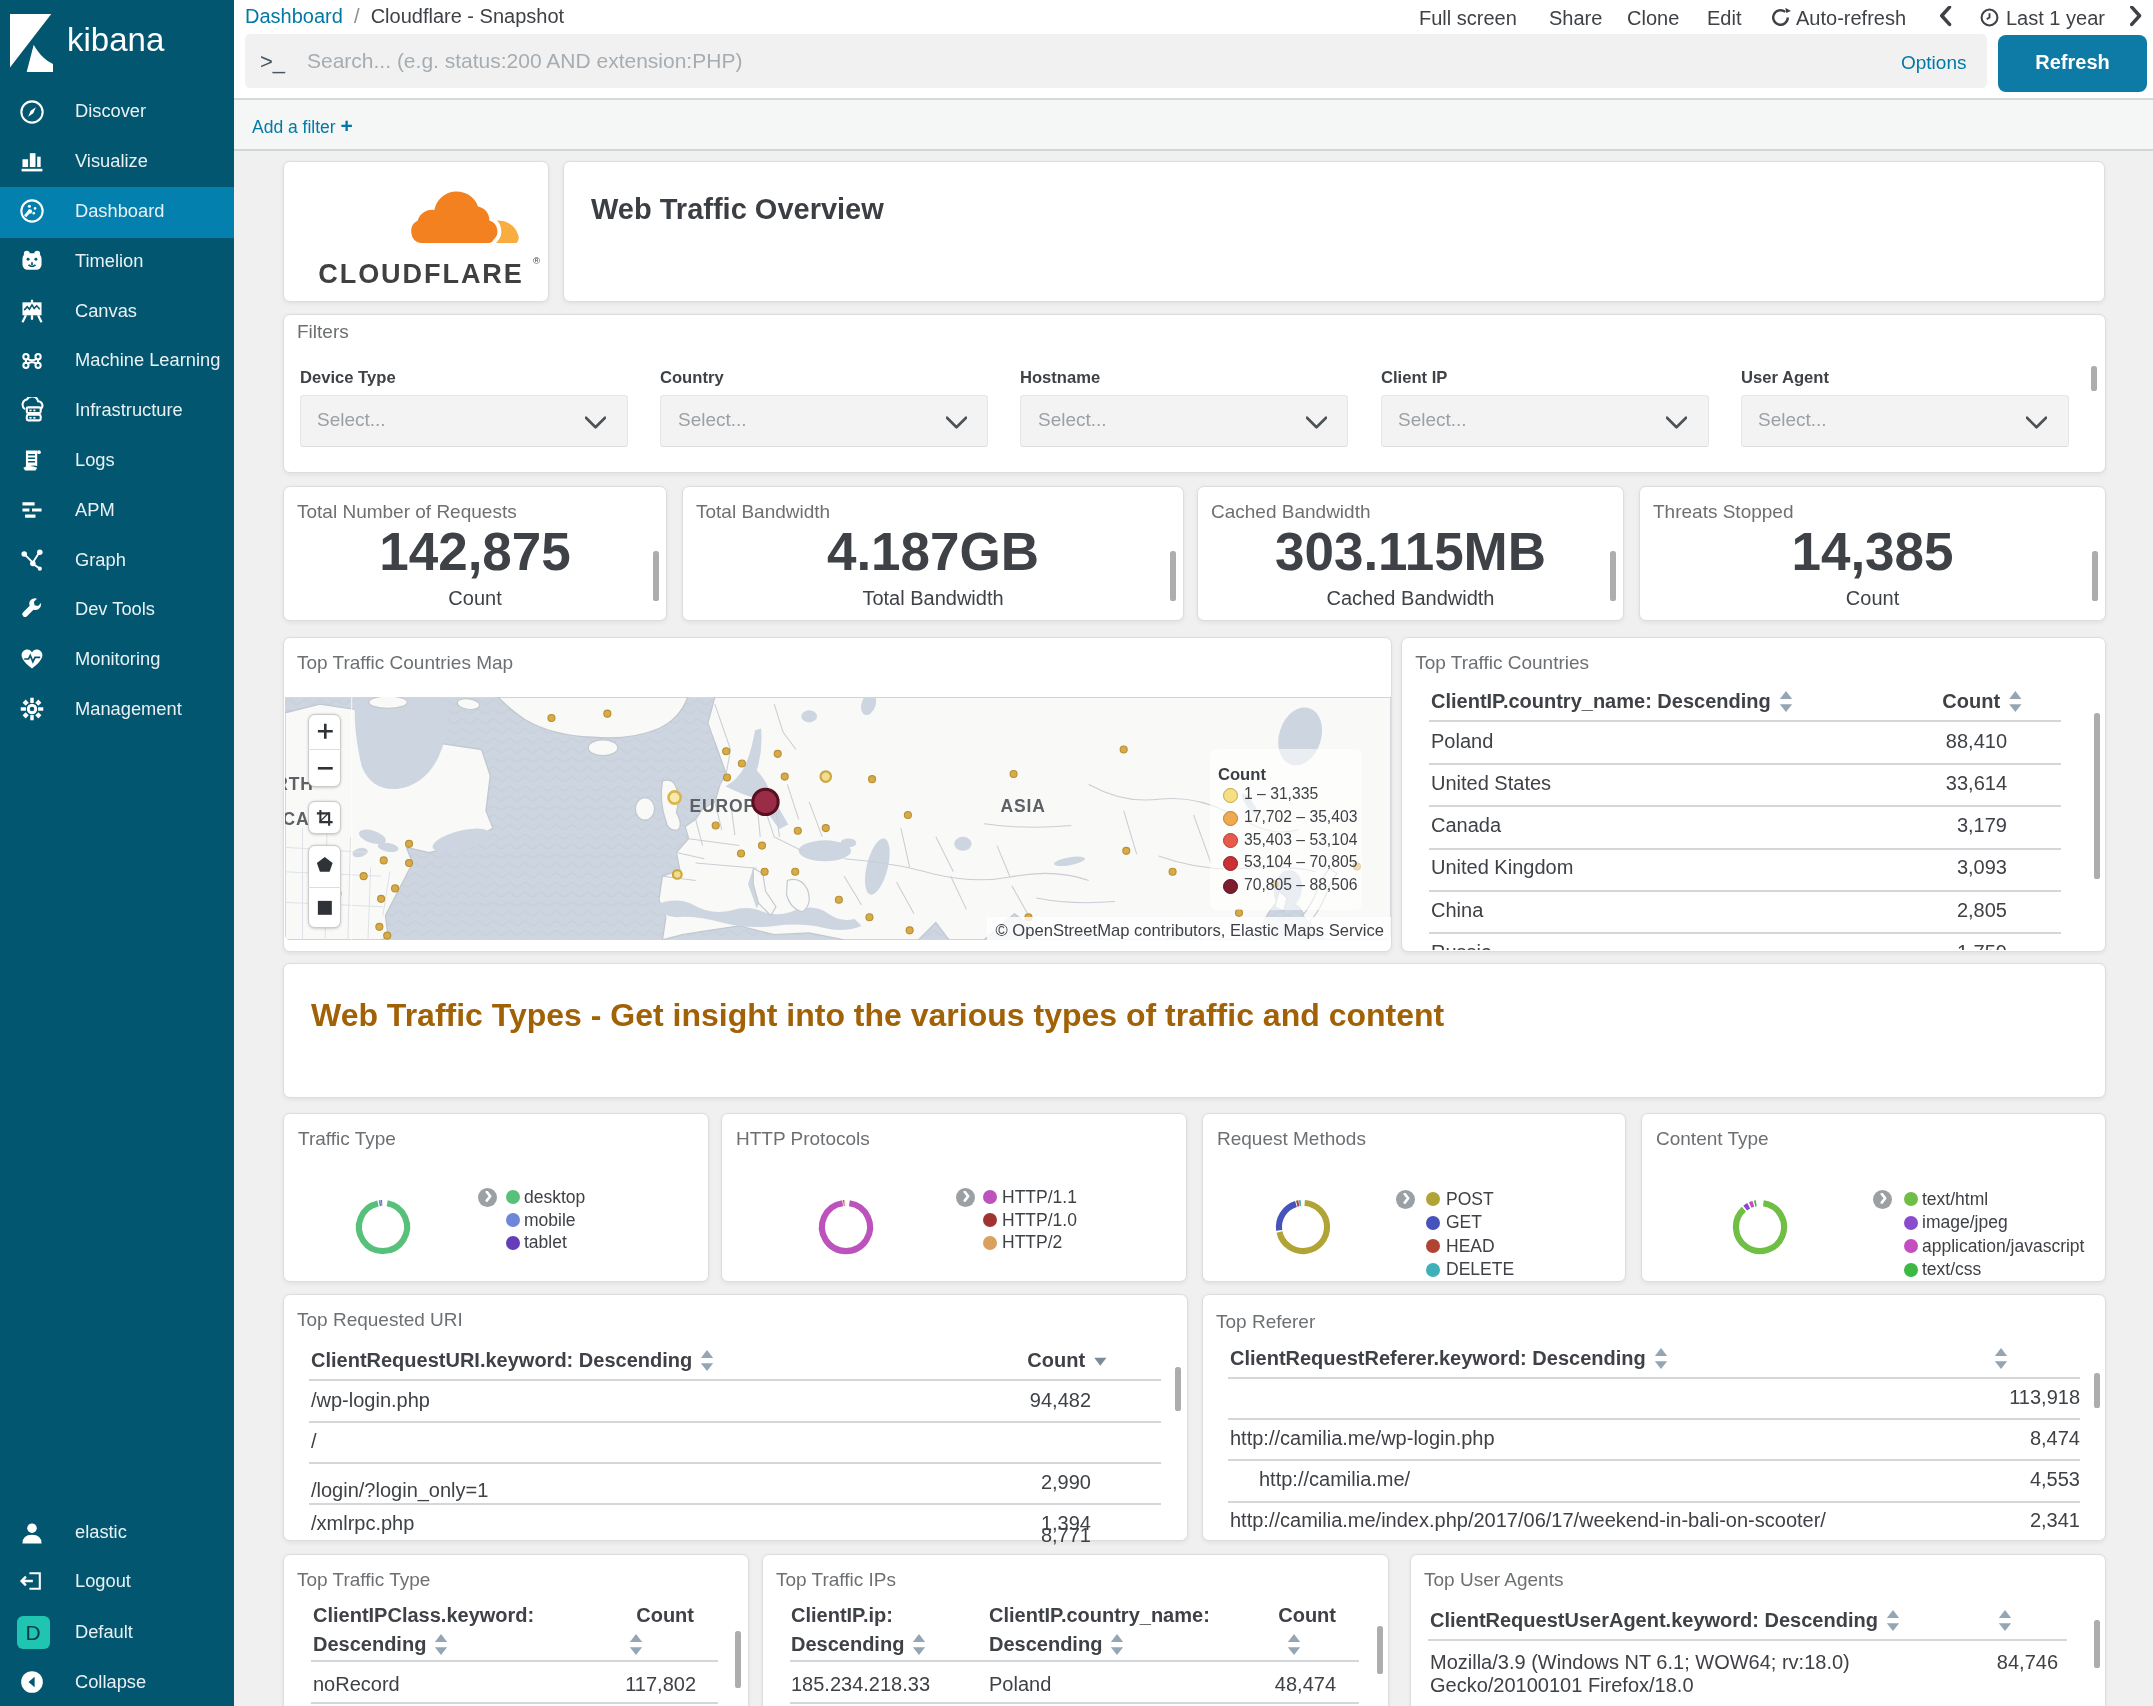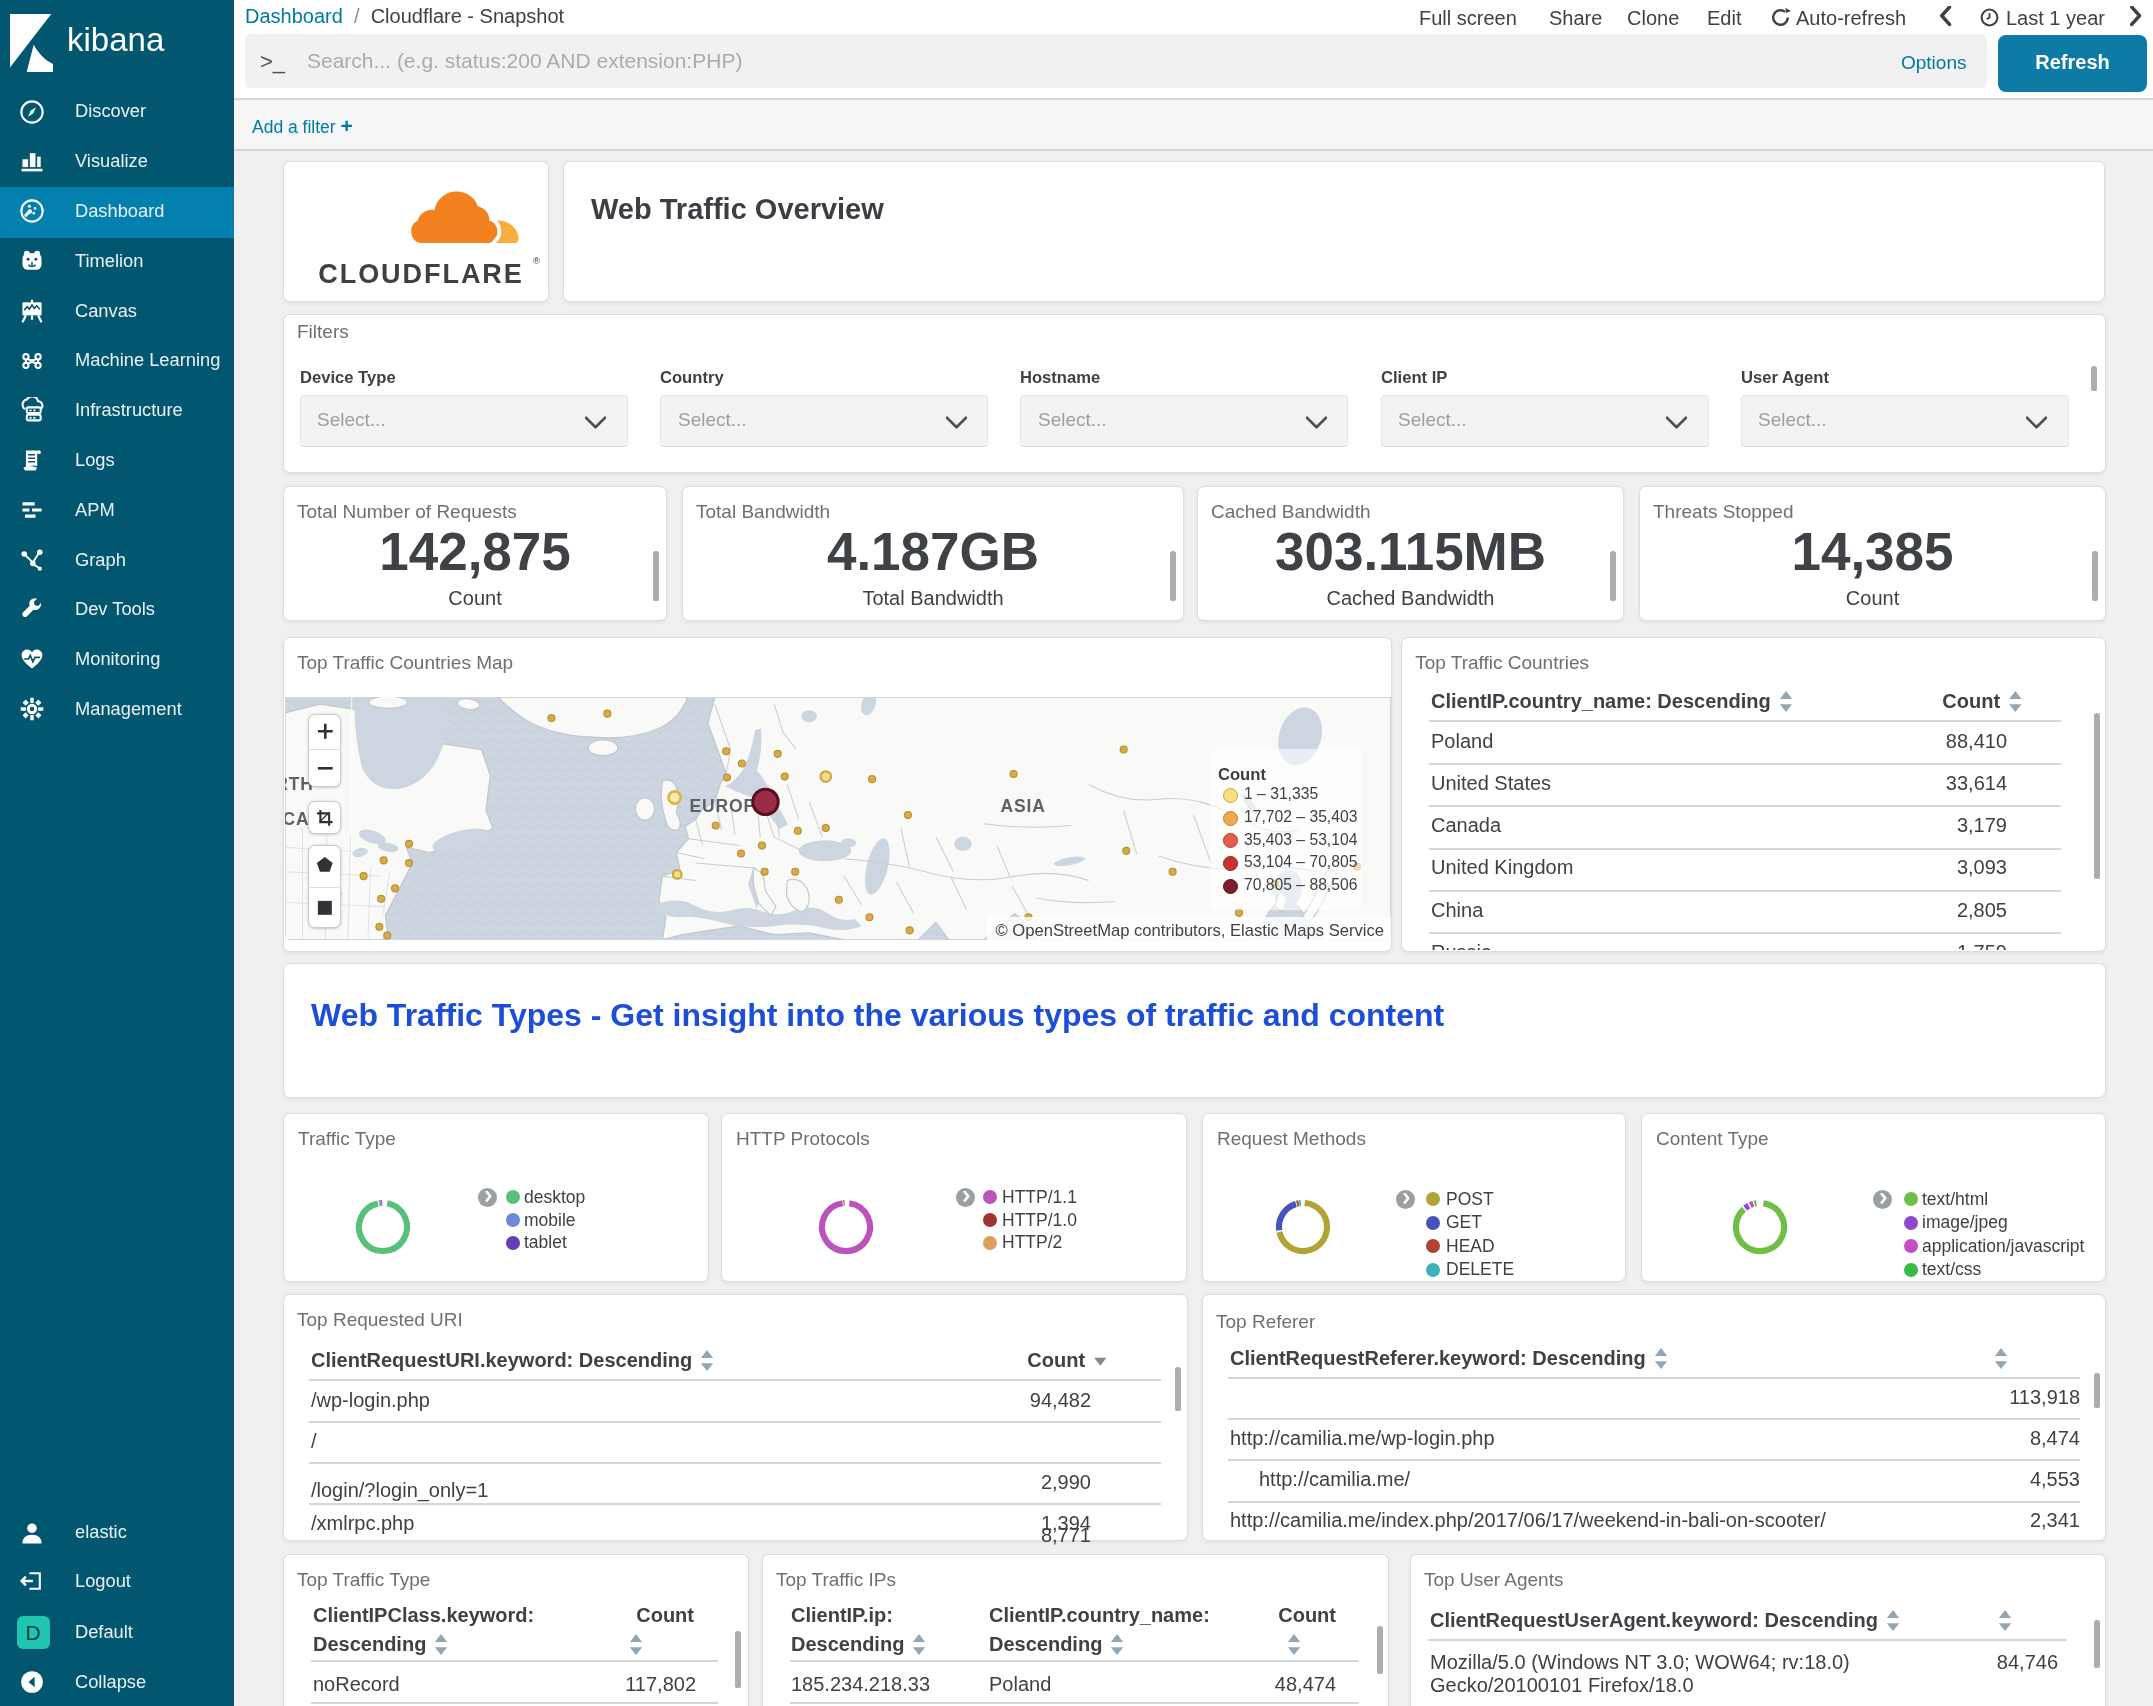--- a/index.html
+++ b/index.html
@@ -420,21 +420,21 @@
 <div class="tline" style="left:26px;top:252px;width:632px;"></div>
 <div class="trow" style="left:28px;top:261px;">China</div>
 <div class="tnum" style="left:604px;top:261px;">2,805</div>
 <div class="tline" style="left:26px;top:294px;width:632px;"></div>
 <div class="trow" style="left:28px;top:303px;">Russia</div>
 <div class="tnum" style="left:604px;top:303px;">1,759</div>
 
 <div class="sbar" style="left:691px;top:75px;height:166px;"></div>
 </div>
 <div class="panel" style="left:283px;top:963px;width:1823px;height:135px;"></div>
-<div class="abs" style="left:311px;top:997px;font-size:32px;font-weight:bold;color:#1d4ed8;">Web Traffic Types - Get insight into the various types of traffic and content</div>
+<div class="abs" style="left:311px;top:997px;font-size:32px;font-weight:bold;color:#a16207;">Web Traffic Types - Get insight into the various types of traffic and content</div>
 <div class="panel" style="left:283px;top:1113px;width:426px;height:169px;"></div>
 <div class="ptitle" style="left:298px;top:1128px;">Traffic Type</div>
 <svg class="abs" style="left:348px;top:1192px;" width="70" height="70" viewBox="0 0 80 80">
     <path d="M44.78 12.92 A27.5 27.5 0 1 1 34.28 13.10" fill="none" stroke="#57c17b" stroke-width="7"></path>
     <path d="M35.70 12.84 A27.5 27.5 0 0 1 37.60 12.60" fill="none" stroke="#6f87d9" stroke-width="7"></path>
     <path d="M38.08 12.57 A27.5 27.5 0 0 1 39.04 12.52" fill="none" stroke="#663db8" stroke-width="7"></path>
   </svg>
 <div class="abs" style="left:478px;top:1188px;width:19px;height:19px;background:#9aa0a4;border-radius:50%;"></div>
 <svg class="abs" style="left:485px;top:1191px" width="8.7" height="14" viewBox="0 0 10 16">
     <path d="M2 1 L6 6 L2 11" fill="none" stroke="#fff" stroke-width="3" stroke-linecap="round" stroke-linejoin="round"></path>
@@ -590,16 +590,16 @@
 <div class="ptitle" style="left:1424px;top:1569px;">Top User Agents</div>
 <div class="thead" style="left:1430px;top:1609px;">ClientRequestUserAgent.keyword: Descending<svg style="margin-left:7.9px;vertical-align:-5.2px;" width="14" height="23" viewBox="0 0 16 26">
       <path d="M8 1 L15 10 H1 Z" fill="#94a5b4"></path>
       <path d="M8 25 L15 16 H1 Z" fill="#94a5b4"></path>
     </svg></div>
 <div class="thead" style="left:1998px;top:1609px;"><svg style="vertical-align:-5.2px;" width="14" height="23" viewBox="0 0 16 26">
       <path d="M8 1 L15 10 H1 Z" fill="#94a5b4"></path>
       <path d="M8 25 L15 16 H1 Z" fill="#94a5b4"></path>
     </svg></div>
 <div class="tline" style="left:1428px;top:1639px;width:639px;"></div>
-<div class="trow" style="left:1430px;top:1651px;">Mozilla/5.0 (Windows NT 3.0; WOW64; rv:18.0)</div>
+<div class="trow" style="left:1430px;top:1651px;">Mozilla/3.9 (Windows NT 6.1; WOW64; rv:18.0)</div>
 <div class="trow" style="left:1430px;top:1674px;">Gecko/20100101 Firefox/18.0</div>
 <div class="tnum" style="left:2058px;top:1651px;">84,746</div>
 <div class="sbar" style="left:2094px;top:1620px;height:48px;"></div>
 
 </body></html>

